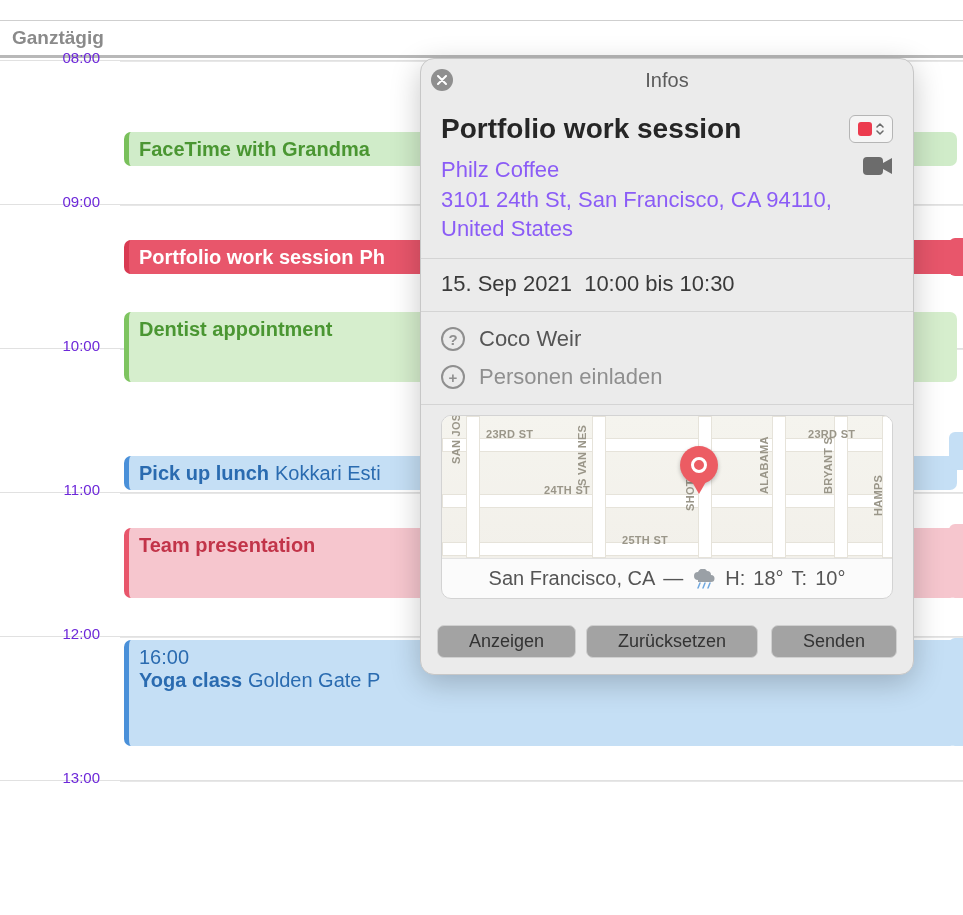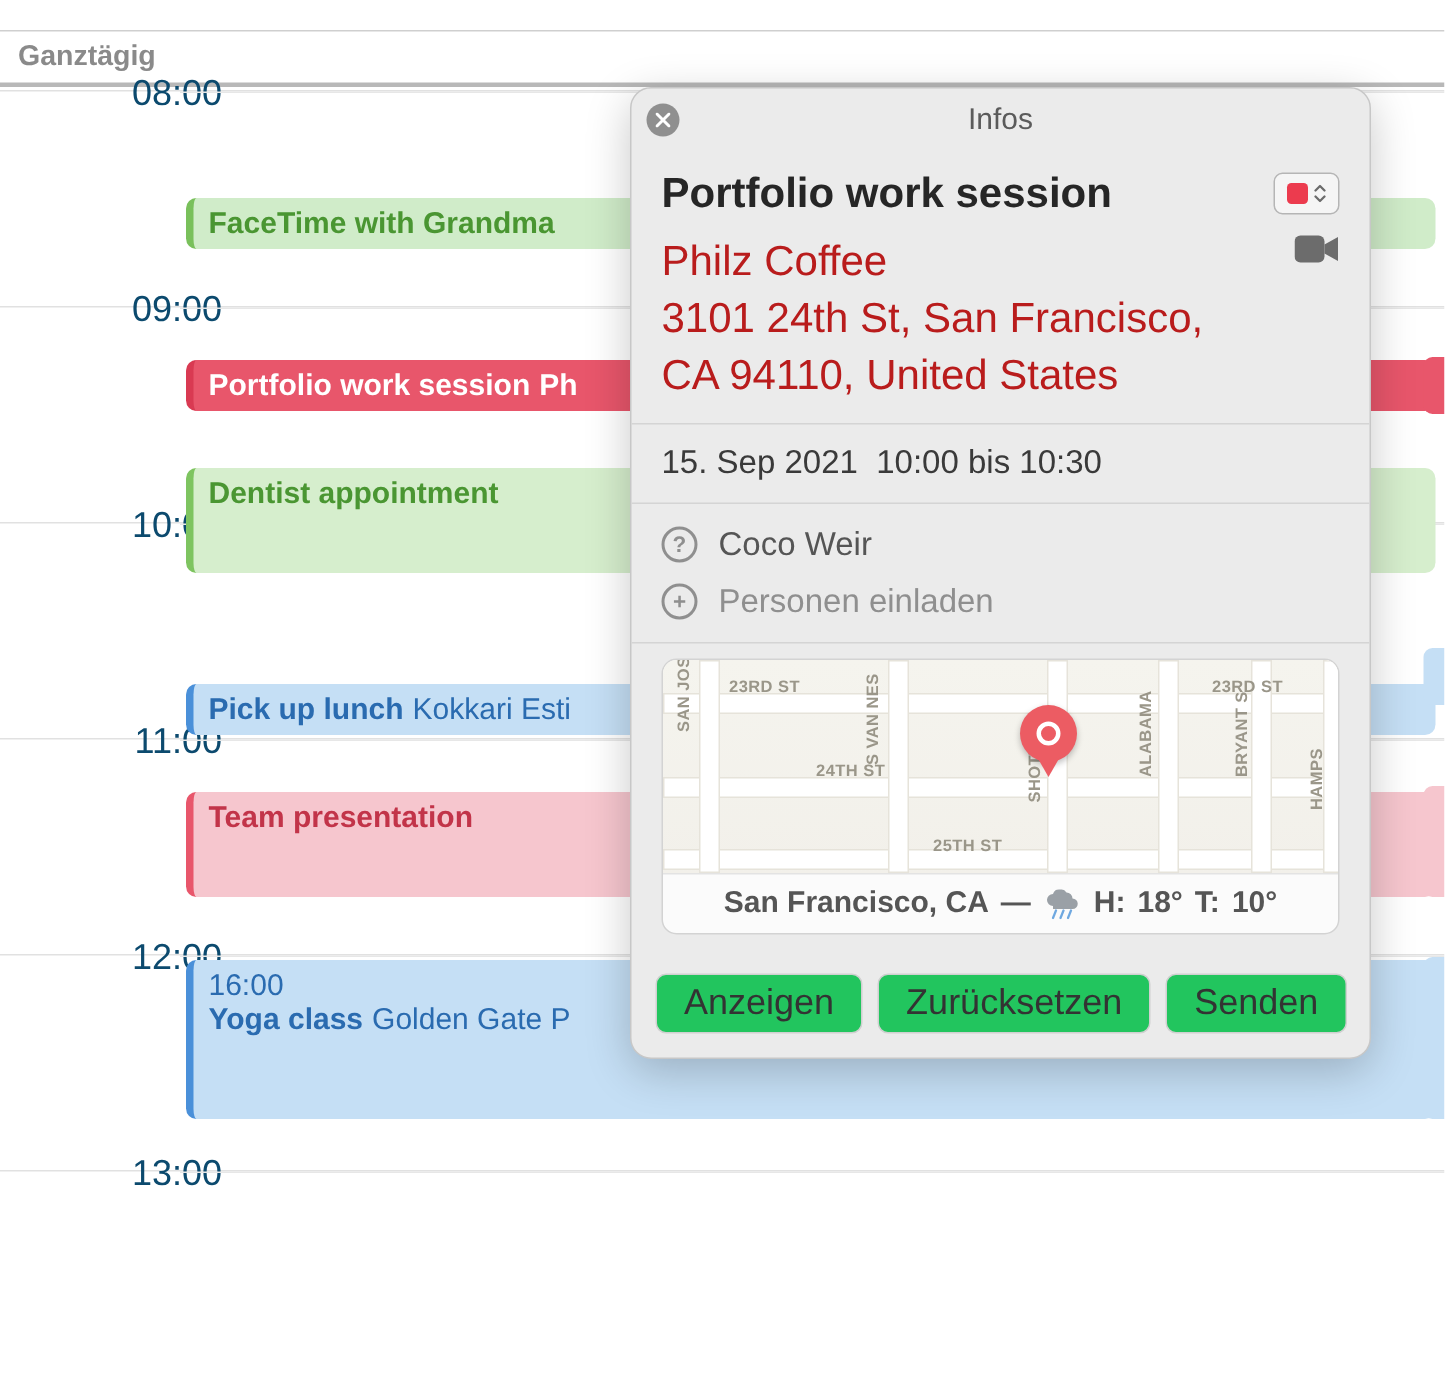--- a/index.html
+++ b/index.html
@@ -37,24 +37,23 @@
     position: relative;
     height: 72px;
     border-top: 1px solid #e1e1e1;
   }
   .cal-row .time {
     position: absolute;
     top: -12px;
     left: 0;
     width: 110px;
     text-align: right;
-    font-size: 24px;
-    color: #0c4a6e;
+    font-size: 15px;
+    color: #6d28d9;
     padding-right: 10px;
-    margin-left: 48px;
   }
   .cal-line {
     position: absolute;
     left: 120px; right: 0; top: 0;
     border-top: 1px solid #e7e7e7;
   }
 
   .event {
     position: absolute;
     left: 124px;
@@ -141,21 +140,21 @@
     display:flex; align-items:center; justify-content:center;
     gap:4px;
     cursor:pointer;
   }
   .cal-color-swatch {
     width:14px; height:14px; border-radius:3px;
   }
   .cal-color-picker svg { width:8px; height:12px; fill:#6b6b6b; }
 
   .loc-row { display:flex; justify-content:space-between; align-items:flex-start; margin-top:10px;}
-  .loc-text { font-size:28px; color:#b91c1c; line-height:1.35; max-width:400px;}
+  .loc-text { font-size:22px; color:#8b5cf6; line-height:1.35; max-width:400px;}
   .video-icon svg { width:30px; height:22px; fill:#6c6c6c; }
 
   .dt-line { font-size:22px; color:#3a3a3a; }
   .dt-sub { font-size:22px; color:#3a3a3a; margin-top:6px; }
 
   .row-icon-text {
     display:flex; align-items:center; gap:14px;
     font-size:22px; color:#555;
     padding:6px 0;
   }
@@ -211,34 +210,33 @@
     border-top:14px solid #ec5c63;
     margin:0 auto; margin-top:-4px;
   }
 
   .weather-row {
     display:flex; align-items:center; justify-content:center;
     gap:8px;
     padding:8px 10px;
     font-size:20px; color:#555;
     border-top:1px solid #e3e3e3;
-    font-weight:bold;
   }
   .weather-row svg { width:26px; height:20px; }
 
   .btn-row {
     display:flex; gap:10px; padding:10px 16px 16px 16px;
     justify-content:flex-start;
   }
   .btn {
-    background:#22c55e;
+    background:#a3a3a3;
     border:1px solid #d0d0d0;
     border-radius:7px;
-    padding:5px 18px;
-    font-size:24px;
+    padding:5px 31px;
+    font-size:18px;
     color:#333;
     cursor:pointer;
   }
   .btn.primary { margin-left:auto; }
 </style>
 </head>
 <body>
 
 <div class="allday-bar">
   <span>Ganztägig</span>

